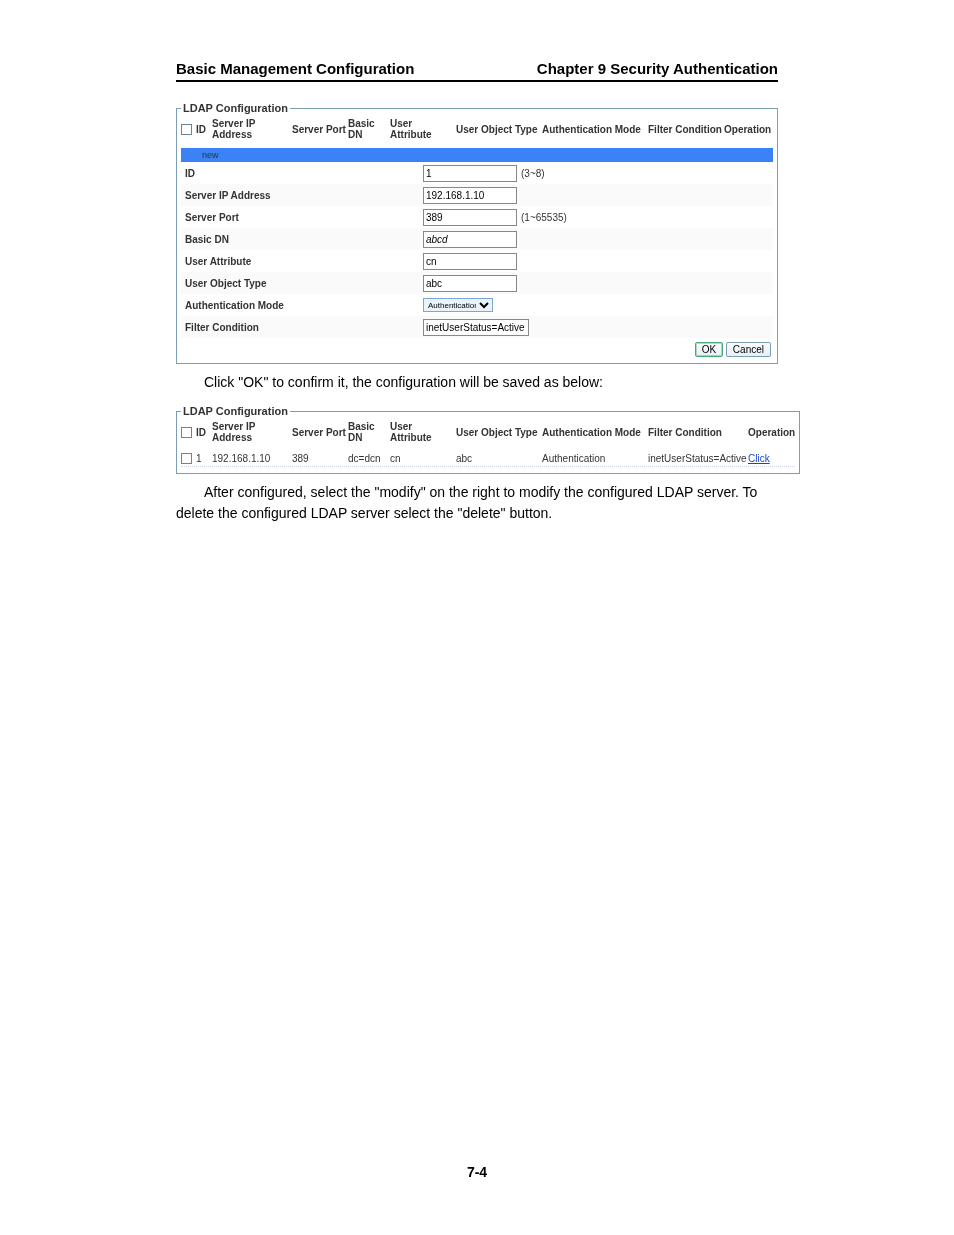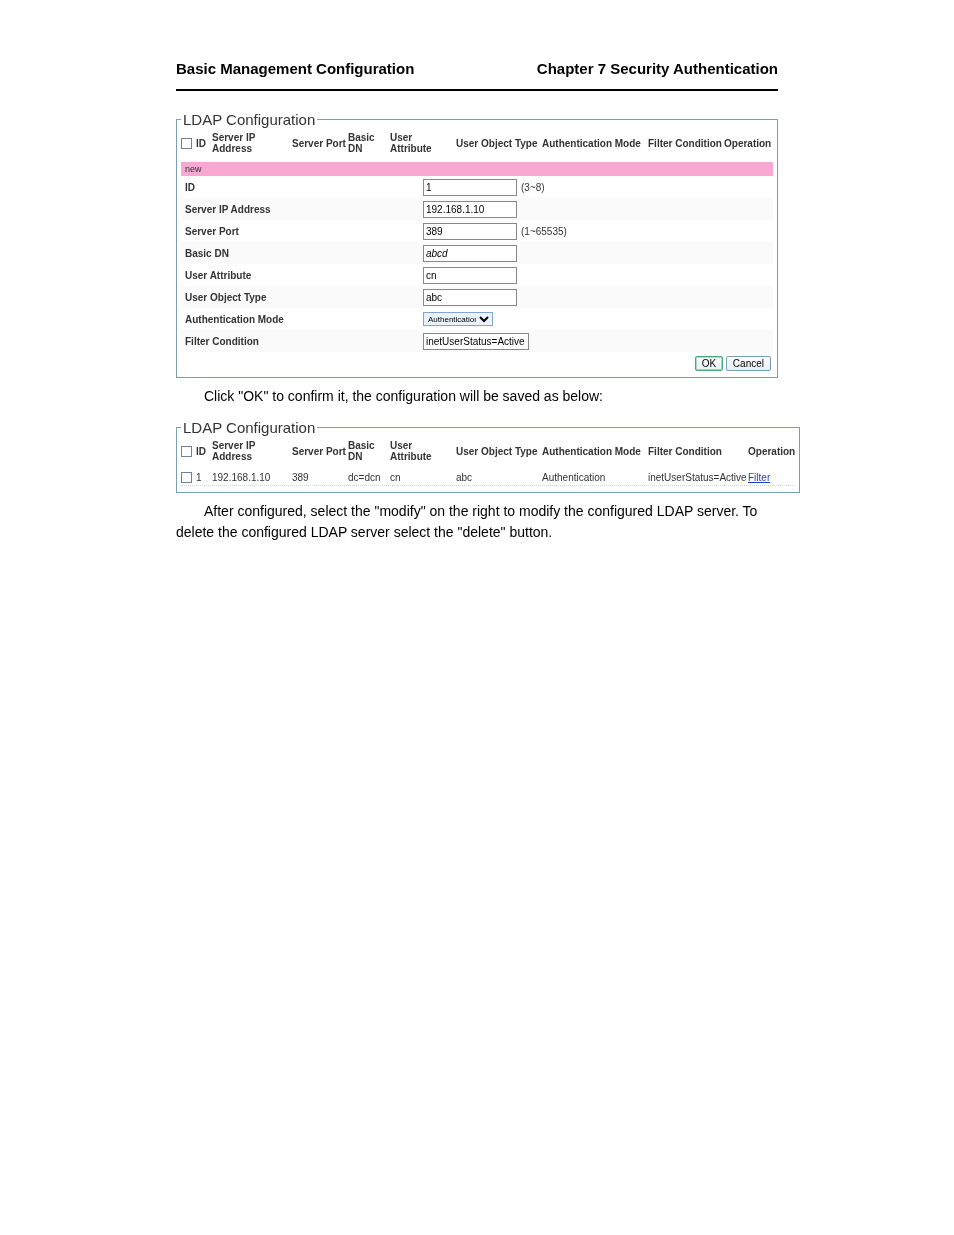--- a/index.html
+++ b/index.html
@@ -11,37 +11,37 @@
   }
   .page {
     padding: 60px 176px 40px 176px;
     box-sizing: border-box;
     width: 954px;
   }
   .header-row {
     display: flex;
     justify-content: space-between;
     border-bottom: 2px solid #000;
-    padding-bottom: 12px;
+    padding-bottom: 3px;
     margin-bottom: 20px;
   }
   .header-row span {
     font-weight: bold;
     font-size: 15px;
   }
   fieldset.ldap {
     border: 1px solid #7a9fb5;
     padding: 2px 4px 6px 4px;
     margin: 0 0 8px 0;
     font-size: 10px;
     color: #333;
   }
   fieldset.ldap legend {
-    font-size: 15px;
-    font-weight: normal;
+    font-size: 11px;
+    font-weight: bold;
     color: #333;
     padding: 0 2px;
   }
   .col-header {
     display: flex;
     align-items: center;
     font-weight: bold;
     font-size: 10px;
     color: #333;
     padding: 2px 0 8px 0;
@@ -49,24 +49,24 @@
   .checkbox-sq {
     width: 9px;
     height: 9px;
     border: 1px solid #6b829a;
     display: inline-block;
     margin-right: 4px;
     background: #fff;
     flex-shrink: 0;
   }
   .new-bar {
-    background: #f9a8d4;
+    background: #3b82f6;
     color: #333;
     font-size: 9px;
-    padding: 2px 4px;
+    padding: 2px 21px;
     font-weight: normal;
   }
   .form-row {
     display: flex;
     align-items: center;
     padding: 2px 4px;
     min-height: 18px;
   }
   .form-row:nth-child(odd){ background:#fafafa; }
   .form-label {
@@ -132,21 +132,21 @@
     margin-top: 640px;
   }
 </style>
 </head>
 <body>
 
 <div class="page">
 
   <div class="header-row">
     <span>Basic Management Configuration</span>
-    <span>Chapter 7 Security Authentication</span>
+    <span>Chapter 9 Security Authentication</span>
   </div>
 
   <fieldset class="ldap">
     <legend>LDAP Configuration</legend>
 
     <div class="col-header">
       <span class="checkbox-sq"></span>
       <span style="width:16px">ID</span>
       <span style="width:80px">Server IP Address</span>
       <span style="width:56px">Server Port</span>
@@ -224,20 +224,21 @@
     <div class="result-row">
       <span class="checkbox-sq"></span>
       <span style="width:16px">1</span>
       <span style="width:80px">192.168.1.10</span>
       <span style="width:56px">389</span>
       <span style="width:42px">dc=dcn</span>
       <span style="width:66px">cn</span>
       <span style="width:86px">abc</span>
       <span style="width:106px">Authentication</span>
       <span style="width:100px">inetUserStatus=Active</span>
-      <span class="link">Filter</span>
+      <span class="link">Click</span>
     </div>
   </fieldset>
 
   <p class="body-text">After configured, select the "modify" on the right to modify the configured LDAP server. To delete the configured LDAP server select the "delete" button.</p>
 
+  <div class="page-num">7-4</div>
 
 </div>
 
 </body></html>

